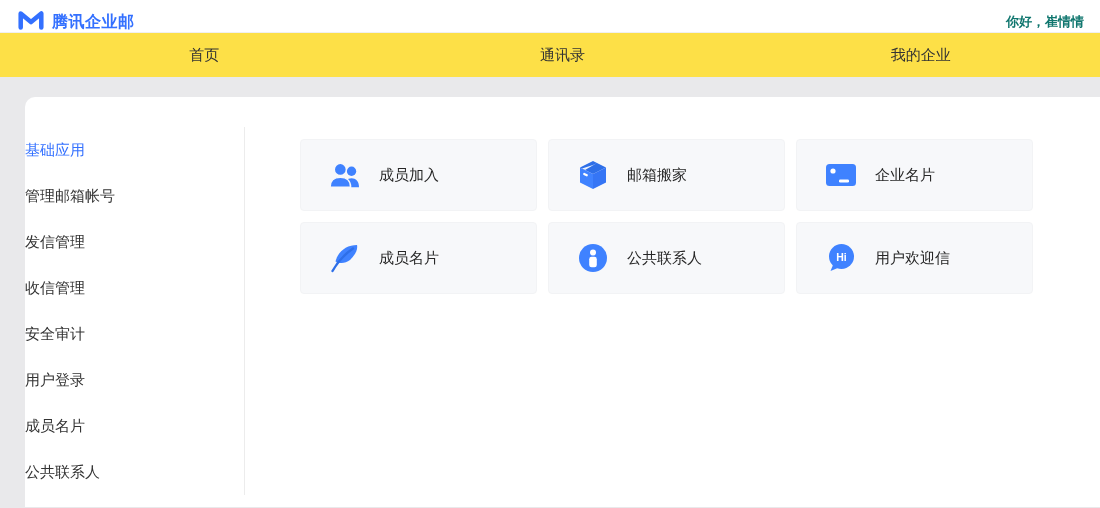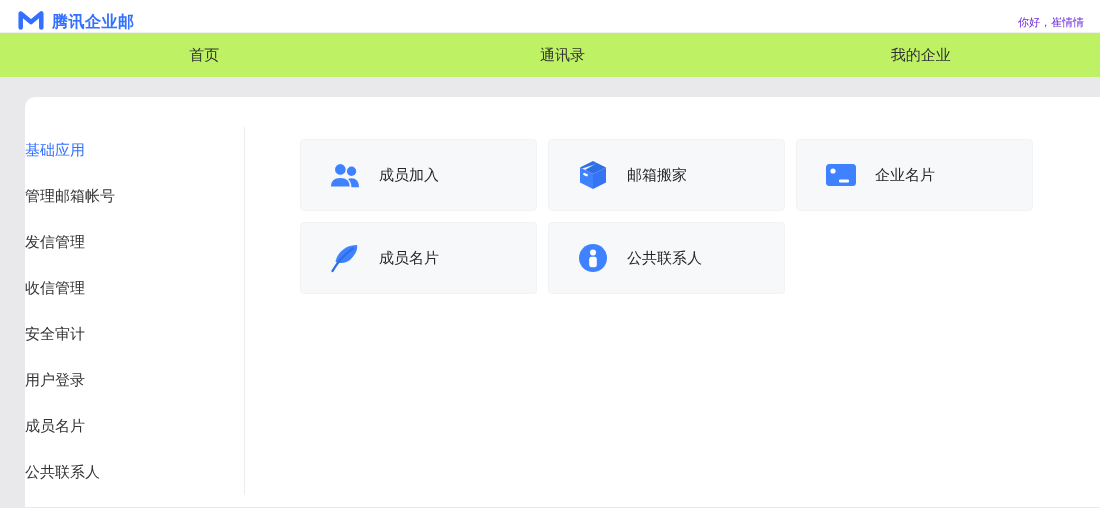--- a/index.html
+++ b/index.html
@@ -20,26 +20,26 @@
     justify-content: space-between;
     padding: 12px 16px 0 17px;
   }
   .logo { display: flex; align-items: center; gap: 7px; }
   .logo-text {
     color: #3370ff;
     font-size: 16px;
     font-weight: bold;
     letter-spacing: 0.5px;
   }
-  .greeting { font-size: 11px; color: #6d28d9; }
+  .greeting { font-size: 13px; color: #0f766e; font-weight: bold; }
 
   
   .navbar {
     height: 44px;
-    background: #bef264;
+    background: #fde047;
     display: flex;
     padding: 0 0 0 25px;
     position: relative;
   }
   .nav-tab {
     flex: 1;
     display: flex;
     align-items: center;
     justify-content: center;
     font-size: 15px;
@@ -203,17 +203,27 @@
           <span class="card-icon">
             <svg width="30" height="30" viewBox="0 0 30 30">
               <circle cx="15" cy="15" r="14" fill="#3f82ff"></circle>
               <circle cx="15" cy="9.5" r="3" fill="#ffffff"></circle>
               <rect x="11.2" y="13.8" width="7.6" height="10.5" rx="2.4" fill="#ffffff"></rect>
             </svg>
           </span>
           <span class="card-label">公共联系人</span>
         </div>
 
+        <div class="card">
+          <span class="card-icon">
+            <svg width="30" height="30" viewBox="0 0 30 30">
+              <circle cx="15.5" cy="13.5" r="12.5" fill="#3f82ff"></circle>
+              <path d="M7,22 L4.5,28 L13,24.5 Z" fill="#3f82ff"></path>
+              <text x="15.5" y="17.8" text-anchor="middle" font-family="Liberation Sans, sans-serif" font-size="10.5" font-weight="bold" fill="#ffffff">Hi</text>
+            </svg>
+          </span>
+          <span class="card-label">用户欢迎信</span>
+        </div>
 
       </div>
     </div>
   </div>
 </div>
 
 </body></html>

